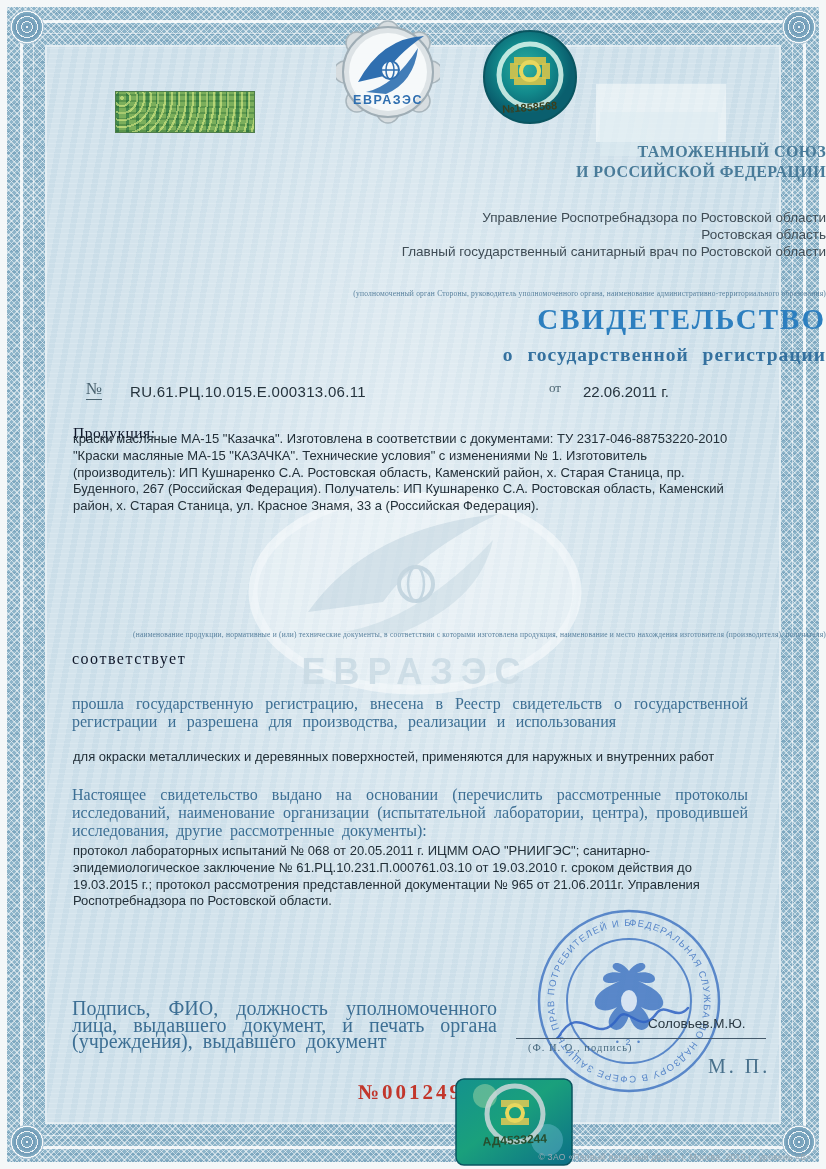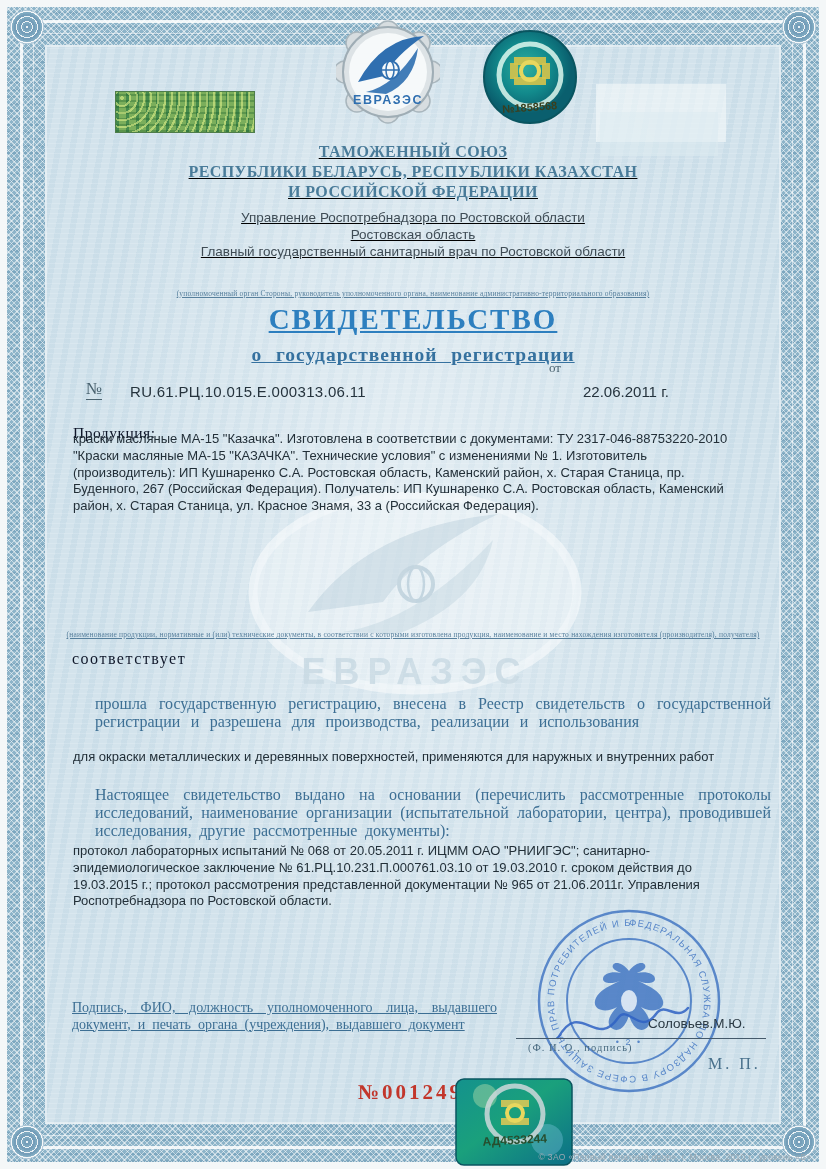--- a/index.html
+++ b/index.html
@@ -24,42 +24,42 @@
   
   .inner{position:absolute;inset:45px;
     background:
       radial-gradient(ellipse at 50% 40%, rgba(255,255,255,.38), rgba(255,255,255,0) 62%),
       repeating-linear-gradient(0deg, rgba(255,255,255,.16) 0 1px, transparent 1px 5px),
       repeating-linear-gradient(100deg, rgba(158,194,214,.16) 0 6px, transparent 6px 14px),
       #d3e3ec;
     box-shadow:inset 0 0 0 2px rgba(255,255,255,.4);}
 
   .abs{position:absolute;}
-  .ctr{left:0;right:0;text-align:center;text-decoration:underline;}
+  .ctr{left:0;right:0;text-align:right;}
 
   .union-line{font-weight:bold;font-size:16px;line-height:20px;color:#497b99;letter-spacing:.4px;}
   .auth-line{font-family:"Liberation Sans",sans-serif;font-size:13.5px;line-height:17px;color:#3f4c55;}
   .micro{font-size:7.5px;color:#567f9c;letter-spacing:.2px;margin-top:8px;}
   .title-main{font-weight:bold;font-size:29px;color:#2d7fbf;letter-spacing:2px;}
   .title-sub{font-weight:bold;font-size:19.5px;color:#35719f;letter-spacing:1px;word-spacing:8px;}
 
   .no-label{font-size:17px;color:#49626f;}
   .no-value{font-family:"Liberation Sans",sans-serif;font-size:15px;color:#25333d;letter-spacing:.3px;}
   .from-label{font-size:13px;color:#49626f;}
   .date-value{font-family:"Liberation Sans",sans-serif;font-size:15px;color:#25333d;}
 
   .serif-label{font-size:15.5px;color:#0f172a;letter-spacing:.5px;margin-top:12px;}
   .fill-text{font-family:"Liberation Sans",sans-serif;font-size:13px;line-height:16.8px;color:#222f38;}
-  .serif-par{font-size:16px;line-height:17.8px;color:#3d6f94;text-align:justify;word-spacing:.4em;margin-left:23px;}
-
-  .sig-caption{font-size:14px;line-height:16.5px;color:#3d6f94;text-align:justify;word-spacing:.25em;text-decoration:underline;}
+  .serif-par{font-size:16px;line-height:17.8px;color:#3d6f94;text-align:justify;word-spacing:.4em;}
+
+  .sig-caption{font-size:20px;line-height:16.5px;color:#3d6f94;text-align:justify;word-spacing:.25em;}
   .sig-name{font-family:"Liberation Sans",sans-serif;font-size:13.5px;color:#2b3a44;}
   .sig-line{border-top:1.5px solid #44596a;width:250px;}
   .sig-note{font-size:10.5px;color:#4a6b80;letter-spacing:1px;}
-  .mp{font-size:16px;color:#49718c;letter-spacing:3px;}
+  .mp{font-size:20px;color:#49718c;letter-spacing:3px;}
 
   .serial-red{font-size:21px;color:#c2362b;letter-spacing:3px;font-weight:bold;}
   .copyright{font-family:"Liberation Sans",sans-serif;font-size:8.5px;color:#98a6b0;letter-spacing:.3px;margin-top:6px;}
 
   .green-strip{position:absolute;left:115px;top:91px;width:138px;height:40px;border:1px solid #4e7d4a;
     background:
       repeating-radial-gradient(circle at 6px 6px, rgba(230,245,140,.55) 0 2px, transparent 2px 7px),
       repeating-linear-gradient(0deg, rgba(20,90,40,.30) 0 2px, transparent 2px 6px),
       repeating-linear-gradient(90deg, rgba(40,120,60,.55) 0 3px, rgba(130,180,90,.7) 3px 10px),
       #69a05e;}
@@ -128,36 +128,35 @@
     <circle cx="48" cy="44" r="9" fill="none" stroke="#e8d75e" stroke-width="4"></circle>
     <text x="48" y="84" text-anchor="middle" transform="rotate(-4 48 84)" font-family="Liberation Sans, sans-serif" font-weight="bold" font-size="11" fill="#3a3f1e">№1858568</text>
   </svg>
 
   <div class="green-strip"></div>
   <div class="pale-patch"></div>
   <div class="pale-patch2"></div>
 
   <div class="abs ctr" style="top:142px">
     <div class="union-line">ТАМОЖЕННЫЙ СОЮЗ</div>
-    <div class="union-line">РЕСПУБЛИКИ БЕЛАРУСЬ, РЕСПУБЛИКИ КАЗАХСТАН</div>
     <div class="union-line">И РОССИЙСКОЙ ФЕДЕРАЦИИ</div>
   </div>
   <div class="abs ctr" style="top:209px">
     <div class="auth-line">Управление Роспотребнадзора по Ростовской области</div>
     <div class="auth-line">Ростовская область</div>
     <div class="auth-line">Главный государственный санитарный врач по Ростовской области</div>
   </div>
   <div class="abs ctr micro" style="top:281px">(уполномоченный орган Стороны, руководитель уполномоченного органа, наименование административно-территориального образования)</div>
 
   <div class="abs ctr title-sub" style="top:344px">о государственной регистрации</div>
   <div class="abs ctr title-main" style="top:303px">СВИДЕТЕЛЬСТВО</div>
 
   <span class="abs no-label" style="left:86px;top:379px;border-bottom:1px solid #49626f">№</span>
   <span class="abs no-value" style="left:130px;top:383px">RU.61.РЦ.10.015.Е.000313.06.11</span>
-  <span class="abs from-label" style="left:549px;top:360px">от</span>
+  <span class="abs from-label" style="left:549px;top:380px">от</span>
   <span class="abs date-value" style="left:583px;top:383px">22.06.2011 г.</span>
 
   <div class="abs serif-label" style="left:73px;top:412px">Продукция:</div>
   <div class="abs fill-text" style="left:73px;top:431px;width:672px">краски масляные МА-15 "Казачка". Изготовлена в соответствии с документами: ТУ 2317-046-88753220-2010 "Краски масляные МА-15 "КАЗАЧКА". Технические условия" с изменениями № 1. Изготовитель (производитель): ИП Кушнаренко С.А. Ростовская область, Каменский район, х. Старая Станица, пр. Буденного, 267 (Российская Федерация).  Получатель: ИП Кушнаренко С.А. Ростовская область, Каменский район, х. Старая Станица, ул. Красное Знамя, 33 а (Российская Федерация).</div>
   <div class="abs ctr micro" style="top:622px">(наименование продукции, нормативные и (или) технические документы, в соответствии с которыми изготовлена продукция, наименование и место нахождения изготовителя (производителя), получателя)</div>
 
   <div class="abs serif-label" style="left:72px;top:638px;font-size:16px;letter-spacing:1.5px">соответствует</div>
 
   <div class="abs serif-par" style="left:72px;top:695px;width:676px">прошла государственную регистрацию, внесена в Реестр свидетельств о государственной регистрации и разрешена для производства, реализации и использования</div>
   <div class="abs fill-text" style="left:73px;top:749px;width:690px">для окраски металлических и деревянных поверхностей, применяются для наружных и внутренних работ</div>

